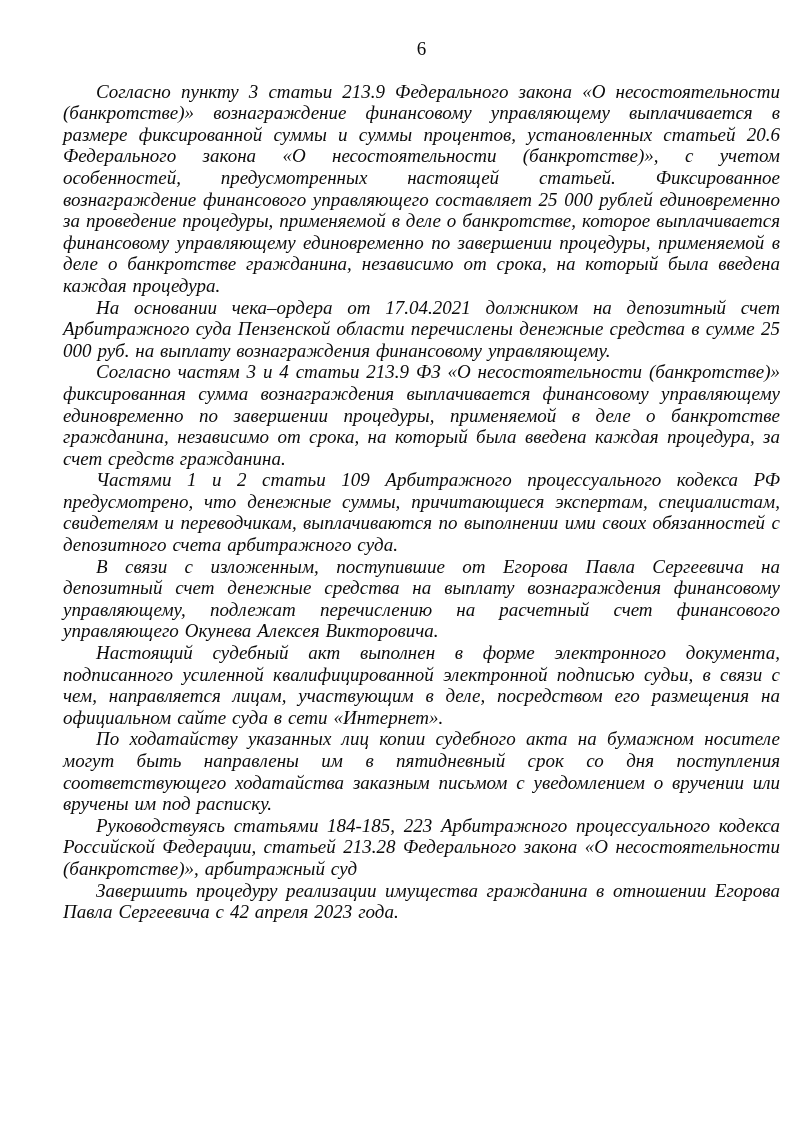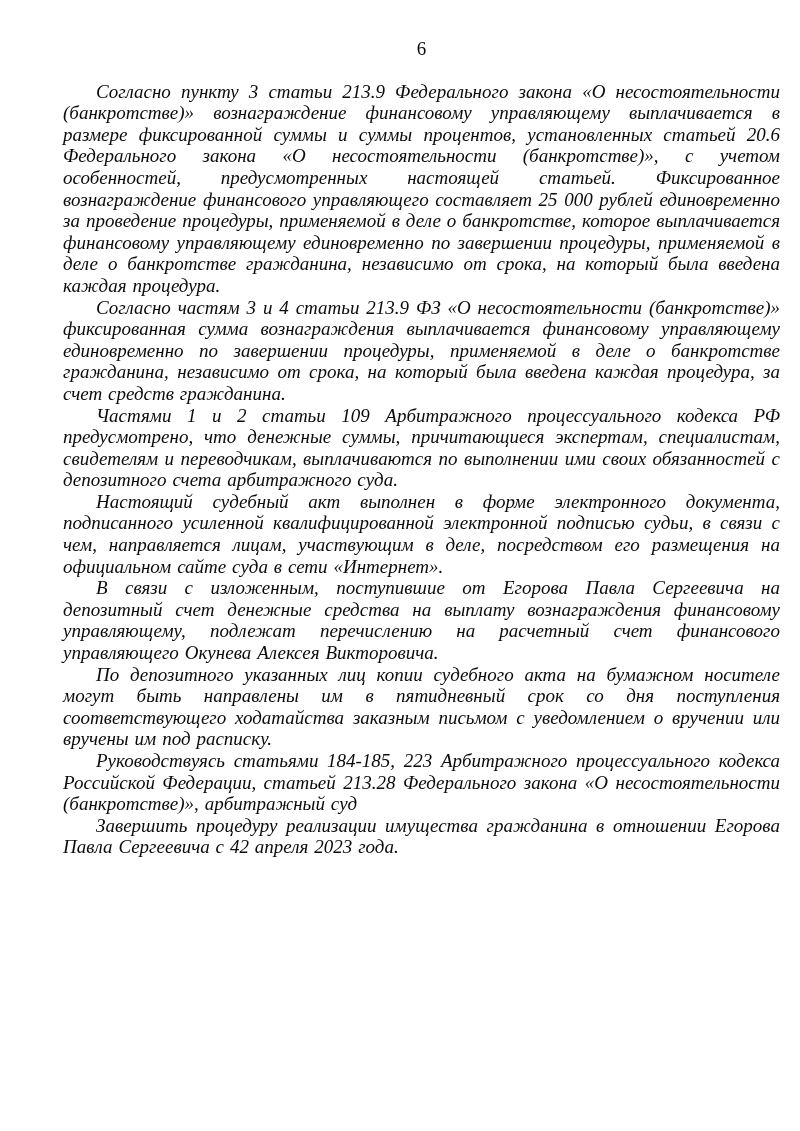--- a/index.html
+++ b/index.html
@@ -41,29 +41,30 @@
 </style>
 </head>
 <body>
 
 <div class="page">
   <div class="page-number">6</div>
 
   <p class="para">Согласно пункту 3 статьи 213.9 Федерального закона «О несостоятельности (банкротстве)» вознаграждение финансовому управляющему выплачивается в размере фиксированной суммы и суммы процентов, установленных статьей 20.6 Федерального закона «О несостоятельности (банкротстве)», с учетом особенностей, предусмотренных настоящей статьей. Фиксированное вознаграждение финансового управляющего составляет 25 000 рублей единовременно за проведение процедуры, применяемой в деле о банкротстве, которое выплачивается финансовому управляющему единовременно по завершении процедуры, применяемой в деле о банкротстве гражданина, независимо от срока, на который была введена каждая процедура.</p>
 
 
+  <p class="para">На основании чека–ордера от 17.04.2021 должником на депозитный счет Арбитражного суда Пензенской области перечислены денежные средства в сумме 25 000 руб. на выплату вознаграждения финансовому управляющему.</p>
 
   <p class="para">Согласно частям 3 и 4 статьи 213.9 ФЗ «О несостоятельности (банкротстве)» фиксированная сумма вознаграждения выплачивается финансовому управляющему единовременно по завершении процедуры, применяемой в деле о банкротстве гражданина, независимо от срока, на который была введена каждая процедура, за счет средств гражданина.</p>
 
   <p class="para">Частями 1 и 2 статьи 109 Арбитражного процессуального кодекса РФ предусмотрено, что денежные суммы, причитающиеся экспертам, специалистам, свидетелям и переводчикам, выплачиваются по выполнении ими своих обязанностей с депозитного счета арбитражного суда.</p>
 
+  <p class="para">В связи с изложенным, поступившие от Егорова Павла Сергеевича на депозитный счет денежные средства на выплату вознаграждения финансовому управляющему, подлежат перечислению на расчетный счет финансового управляющего Окунева Алексея Викторовича.</p>
+
   <p class="para">Настоящий судебный акт выполнен в форме электронного документа, подписанного усиленной квалифицированной электронной подписью судьи, в связи с чем, направляется лицам, участвующим в деле, посредством его размещения на официальном сайте суда в сети «Интернет».</p>
 
-  <p class="para">В связи с изложенным, поступившие от Егорова Павла Сергеевича на депозитный счет денежные средства на выплату вознаграждения финансовому управляющему, подлежат перечислению на расчетный счет финансового управляющего Окунева Алексея Викторовича.</p>
-
-  <p class="para">По депозитного указанных лиц копии судебного акта на бумажном носителе могут быть направлены им в пятидневный срок со дня поступления соответствующего ходатайства заказным письмом с уведомлением о вручении или вручены им под расписку.</p>
+  <p class="para">По ходатайству указанных лиц копии судебного акта на бумажном носителе могут быть направлены им в пятидневный срок со дня поступления соответствующего ходатайства заказным письмом с уведомлением о вручении или вручены им под расписку.</p>
 
   <p class="para">Руководствуясь статьями 184-185, 223 Арбитражного процессуального кодекса Российской Федерации, статьей 213.28 Федерального закона «О несостоятельности (банкротстве)», арбитражный суд</p>
 
 
   <p class="para">Завершить процедуру реализации имущества гражданина в отношении Егорова Павла Сергеевича с 42 апреля 2023 года.</p>
 
 </div>
 
 </body></html>

